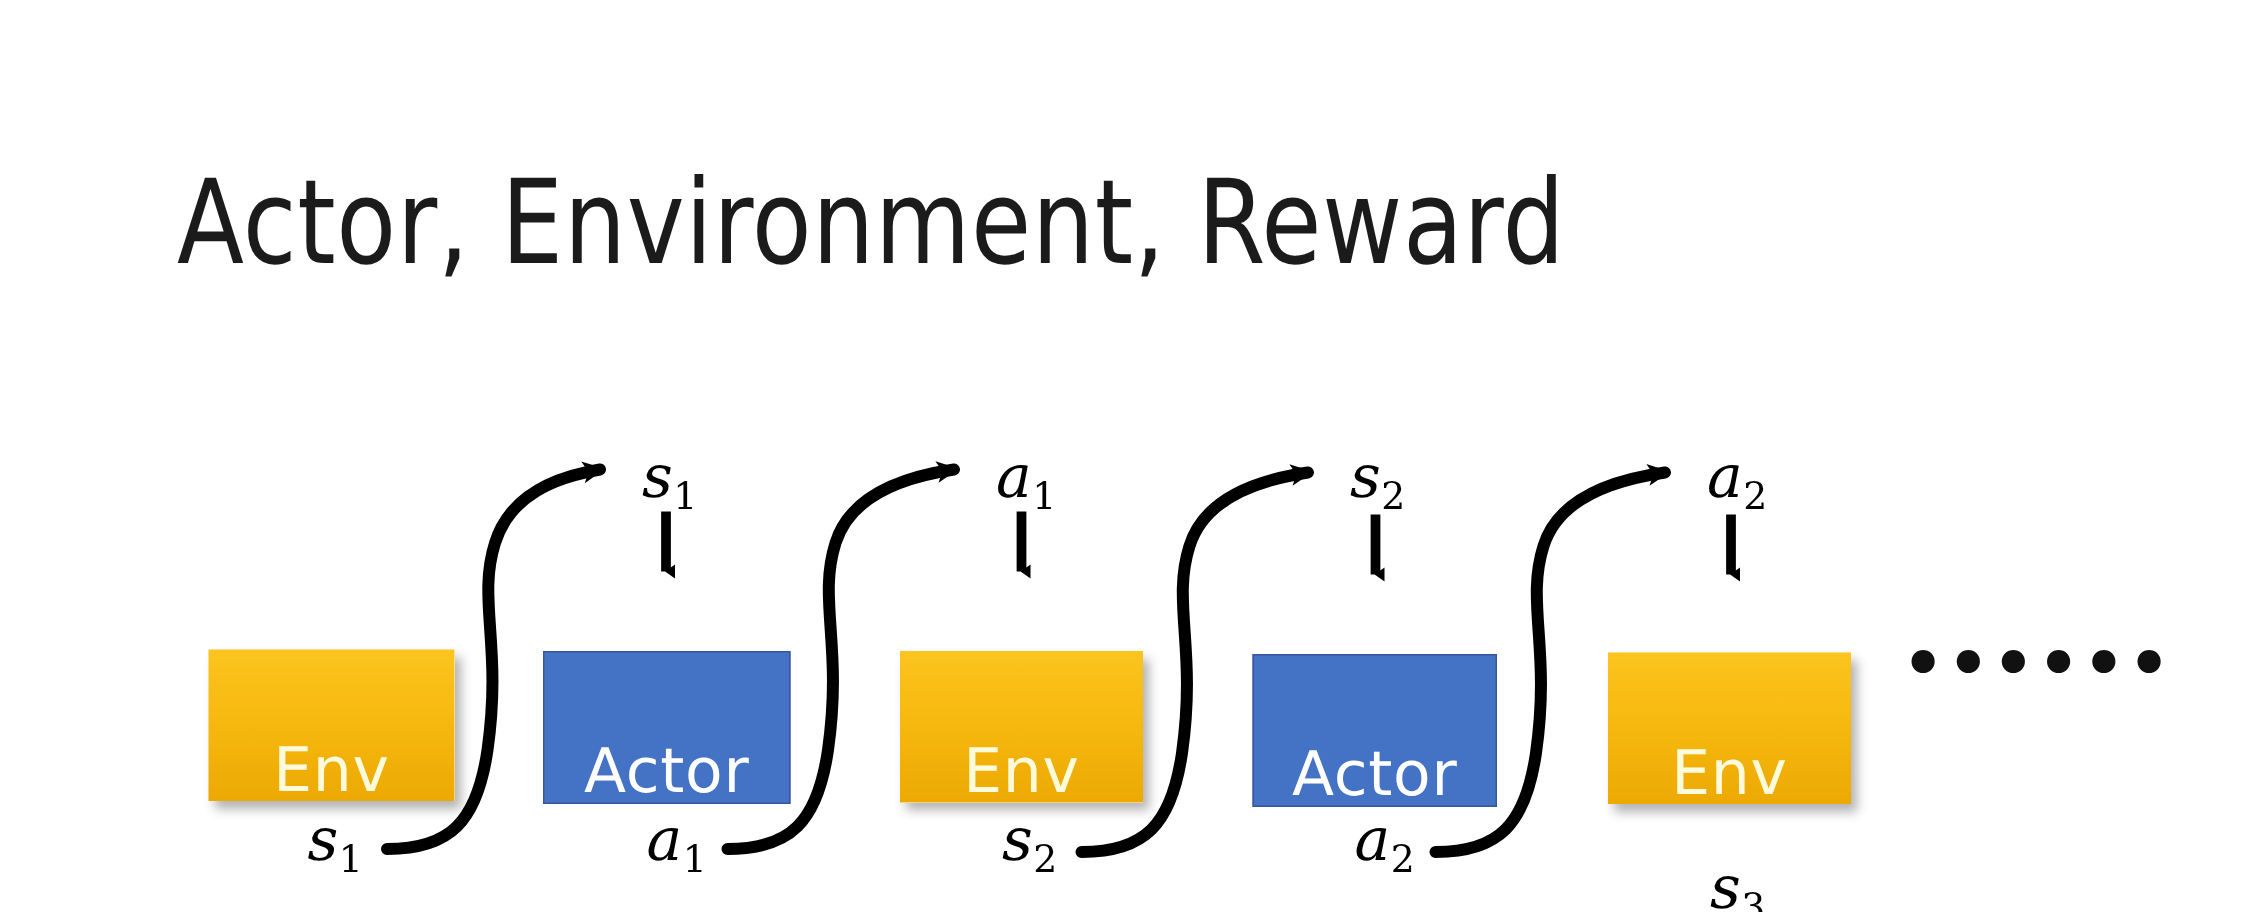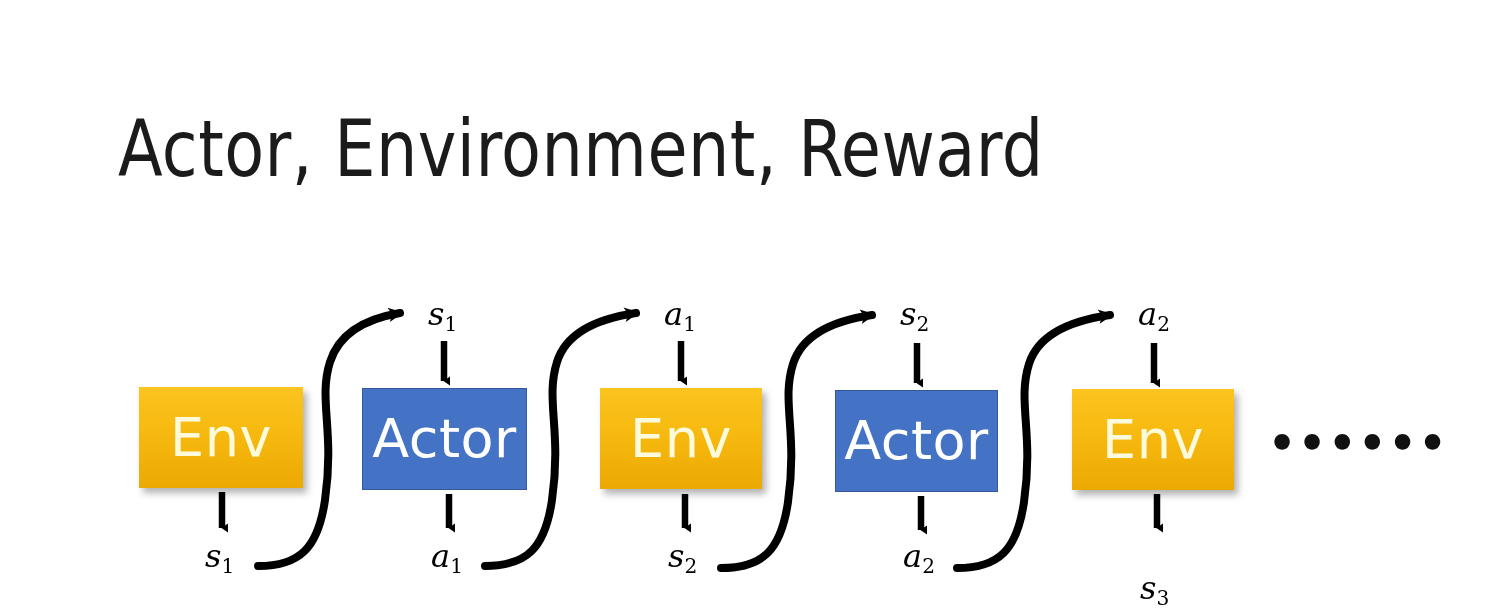--- a/index.html
+++ b/index.html
@@ -45,48 +45,49 @@
     left: 0; top: 0;
     width: 1500px;
     height: 608px;
     pointer-events: none;
   }
 
   
   .node-box {
     position: absolute;
     display: flex;
-    align-items: center;
+    align-items: flex-end;
     justify-content: center;
     box-sizing: border-box;
     font-family: "DejaVu Sans", "Liberation Sans", sans-serif;
-    font-size: 54px;
+    font-size: 41px;
     font-weight: 400;
     line-height: 1;
     letter-spacing: 0.5px;
+    margin-top: 46px;
   }
   .node-env {
     background: linear-gradient(180deg, #FBC41F 0%, #F7BA10 42%, #ECA903 100%);
     color: #FEFBDC;
     box-shadow: 4px 5px 7px rgba(0,0,0,0.30);
     border: none;
   }
   .node-actor {
     background: #4472C4;
     color: #ffffff;
     border: 1.5px solid #36589B;
     box-shadow: none;
   }
 
   
   .math-label {
     position: absolute;
     font-family: "DejaVu Serif", "Liberation Serif", serif;
     font-style: italic;
-    font-size: 32px;
+    font-size: 40px;
     color: #000000;
     white-space: nowrap;
     line-height: 1;
   }
   .math-label sub {
     font-size: 0.63em;
     font-style: normal;
     vertical-align: baseline;
     position: relative;
     top: 0.30em;

